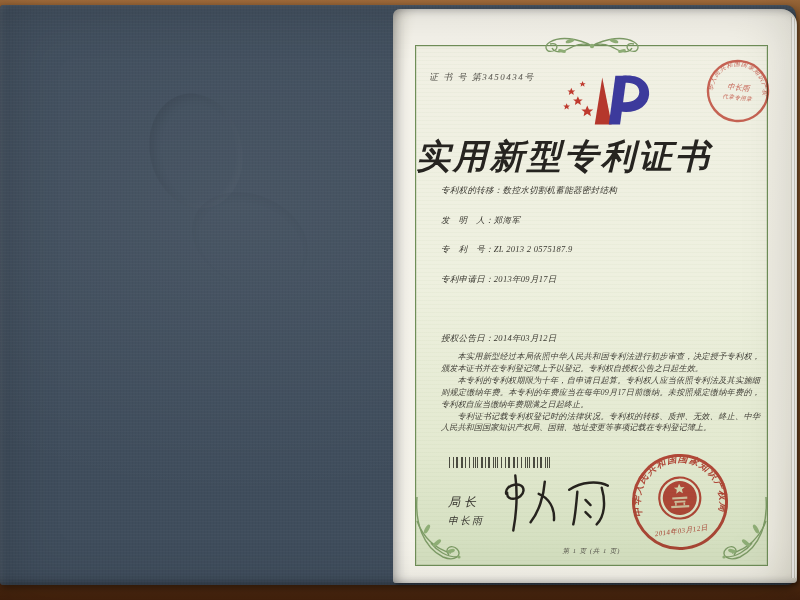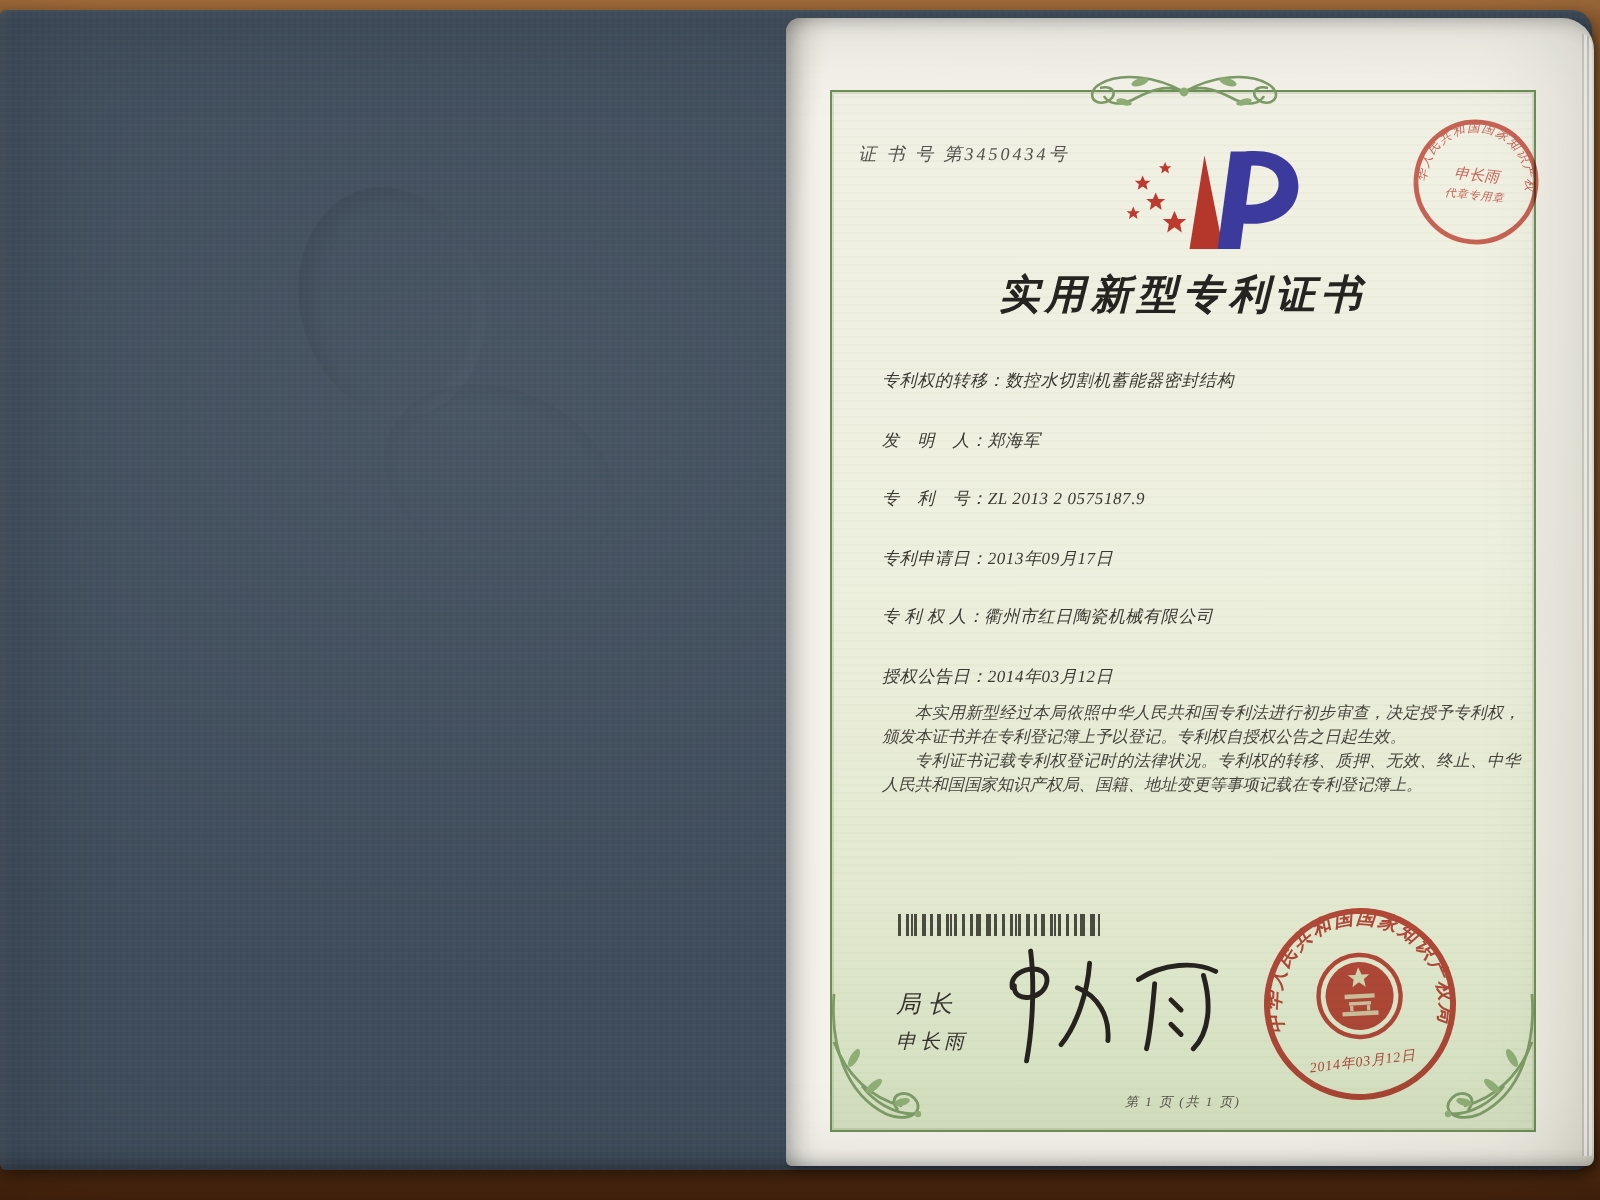--- a/index.html
+++ b/index.html
@@ -59,21 +59,21 @@
     background:
       repeating-linear-gradient(0deg, rgba(122,150,95,0.045) 0 1px, transparent 1px 4px),
       linear-gradient(180deg,#f1f0e4 0%,#eef0df 45%,#e3e9d0 78%,#d4dfc0 97%);
     box-shadow:inset 0 0 0 1px rgba(140,165,115,0.25);
   }
   .text{position:absolute;white-space:nowrap;color:#3e3c35;}
   .cert-no{left:13px;top:25px;font-size:9px;letter-spacing:1.5px;color:#53514a;}
   .logo{position:absolute;left:145px;top:27px;width:90px;height:56px;}
   .corner-seal{position:absolute;left:289px;top:12px;width:66px;height:66px;
     opacity:.85;mix-blend-mode:multiply;transform:rotate(6deg);}
-  .title{left:0;top:88px;width:100%;text-align:center;font-size:20px;font-weight:bold;
+  .title{left:0;top:88px;width:100%;font-size:34px;font-weight:bold;
     letter-spacing:3px;color:#262420;white-space:nowrap;}
   .field{left:25px;font-size:8.5px;letter-spacing:.3px;color:#3a3831;}
   .paras{position:absolute;left:25px;top:305px;width:319px;font-size:8.2px;line-height:11.9px;
     color:#45433b;text-align:justify;}
   .paras p{margin:0;text-indent:2em;}
   .barcode{position:absolute;left:33px;top:411px;width:101px;height:11px;
     background:
       repeating-linear-gradient(90deg,#2a2922 0 1.5px,transparent 1.5px 4px),
       repeating-linear-gradient(90deg,#2a2922 0 1px,transparent 1px 6.5px);
     opacity:.82;}
@@ -174,25 +174,25 @@
         <text x="33" y="32" font-size="7.5" text-anchor="middle" fill="#cb4f42">申长雨</text>
         <text x="33" y="41.5" font-size="5.5" text-anchor="middle" fill="#cb4f42" letter-spacing="0.5">代章专用章</text>
       </svg>
 
       <div class="text title">实用新型专利证书</div>
 
       <div class="text field" style="top:139px"><span>专利权的转移：</span><span>数控水切割机蓄能器密封结构</span></div>
       <div class="text field" style="top:169px"><span>发　明　人：</span><span>郑海军</span></div>
       <div class="text field" style="top:198px"><span>专　利　号：</span><span>ZL 2013 2 0575187.9</span></div>
       <div class="text field" style="top:228px"><span>专利申请日：</span><span>2013年09月17日</span></div>
-      <div class="text field" style="top:257px"><span>专 利 权 人：</span><span>衢州市红日陶瓷机械有限公司</span></div>
       <div class="text field" style="top:287px"><span>授权公告日：</span><span>2014年03月12日</span></div>
 
       <div class="paras">
         <p>本实用新型经过本局依照中华人民共和国专利法进行初步审查，决定授予专利权，颁发本证书并在专利登记簿上予以登记。专利权自授权公告之日起生效。</p>
+        <p>本专利的专利权期限为十年，自申请日起算。专利权人应当依照专利法及其实施细则规定缴纳年费。本专利的年费应当在每年09月17日前缴纳。未按照规定缴纳年费的，专利权自应当缴纳年费期满之日起终止。</p>
         <p>专利证书记载专利权登记时的法律状况。专利权的转移、质押、无效、终止、中华人民共和国国家知识产权局、国籍、地址变更等事项记载在专利登记簿上。</p>
       </div>
 
       <div class="barcode"></div>
 
       <div class="text director-label">局长</div>
       <div class="text director-name">申长雨</div>
 
       <svg class="signature" viewBox="0 0 120 64">
         <g stroke="#26231e" stroke-width="2.4" fill="none" stroke-linecap="round">

